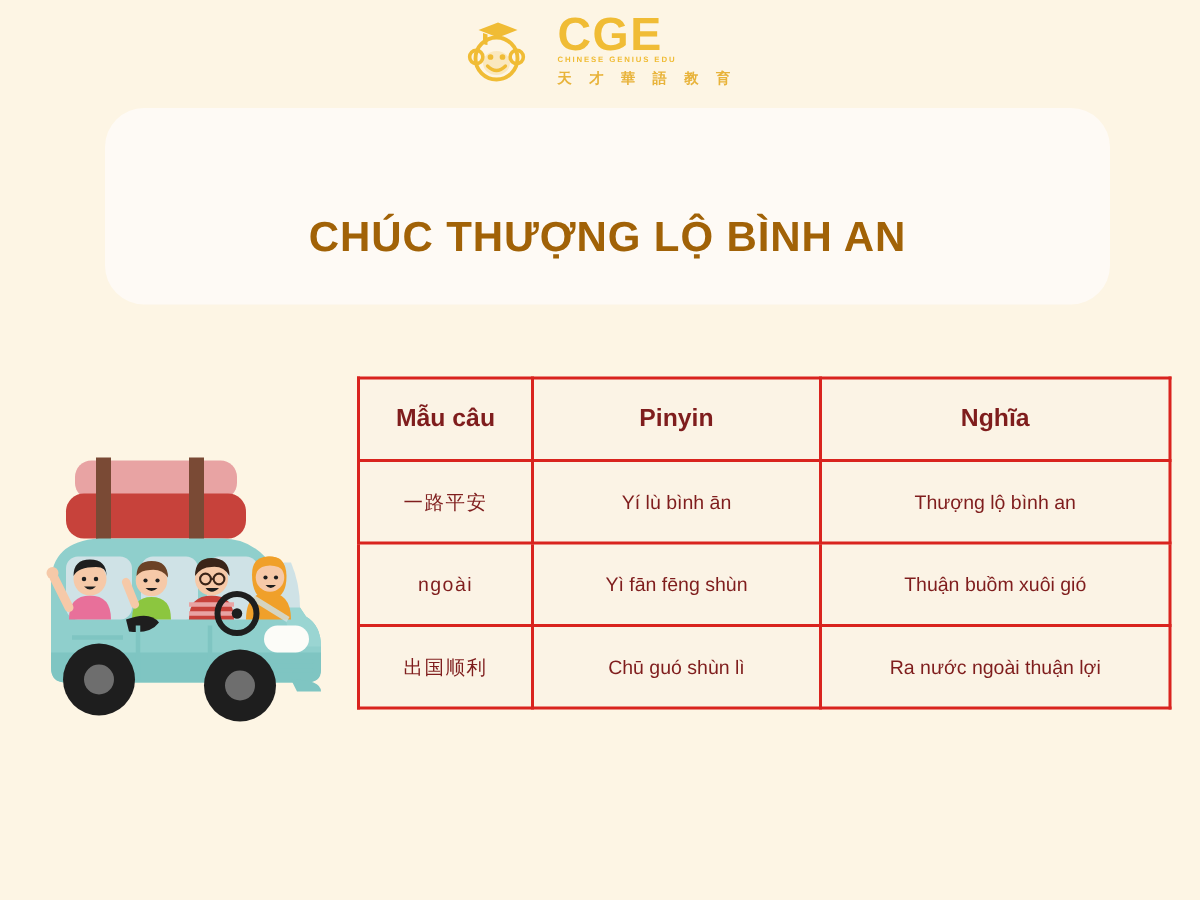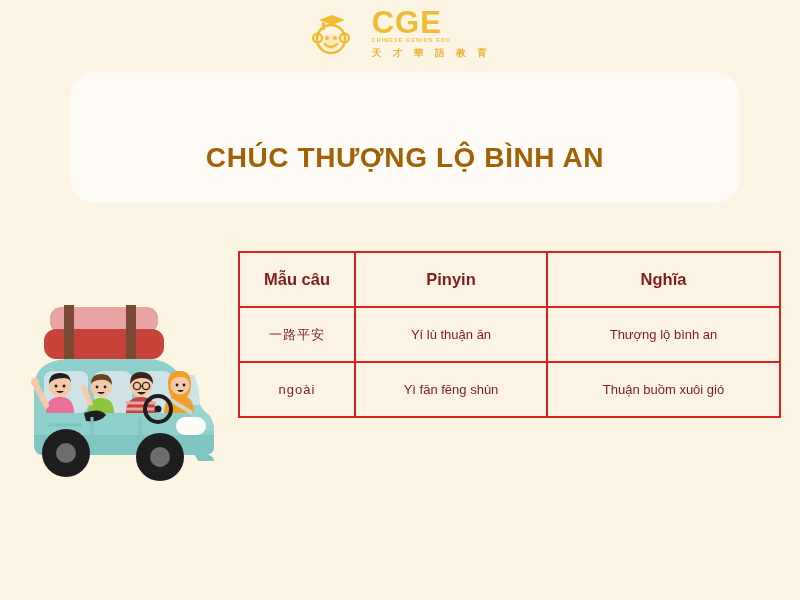--- a/index.html
+++ b/index.html
@@ -285,22 +285,27 @@
   <thead>
     <tr>
       <th>Mẫu câu</th>
       <th>Pinyin</th>
       <th>Nghĩa</th>
     </tr>
   </thead>
   <tbody>
     <tr>
       <td class="cell-hanzi">一路平安</td>
-      <td>Yí lù thuận ān</td>
+      <td>Yí lù bình ān</td>
       <td>Thượng lộ bình an</td>
     </tr>
     <tr>
       <td class="cell-hanzi">ngoài</td>
       <td>Yì fān fēng shùn</td>
       <td>Thuận buồm xuôi gió</td>
     </tr>
+    <tr>
+      <td class="cell-hanzi">出国顺利</td>
+      <td>Chū guó shùn lì</td>
+      <td>Ra nước ngoài thuận lợi</td>
+    </tr>
   </tbody>
 </table>
 
 </body></html>

